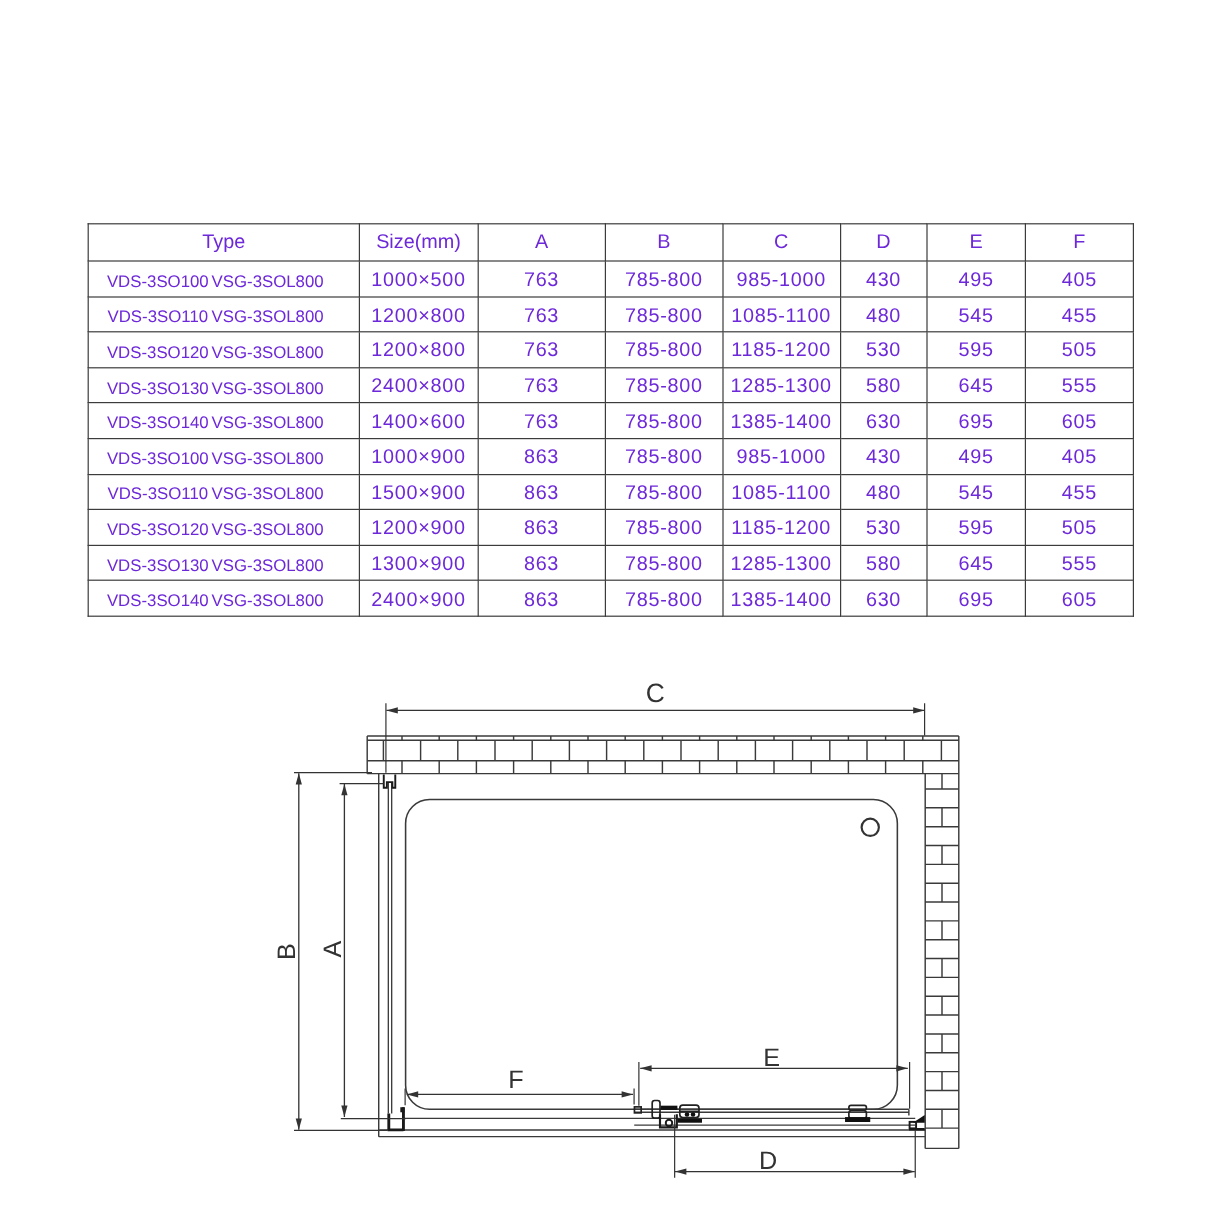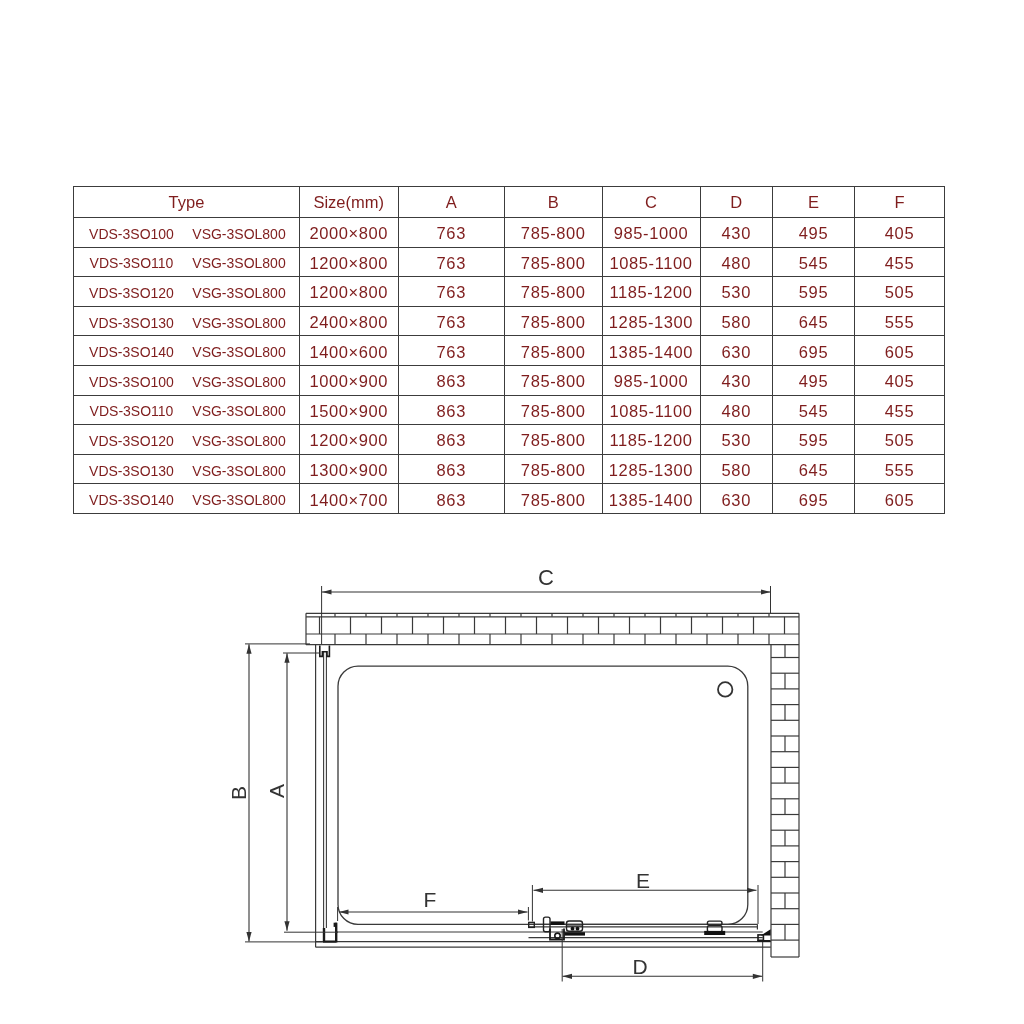--- a/index.html
+++ b/index.html
@@ -1,26 +1,26 @@
 <!DOCTYPE html>
 <html><head><meta charset="utf-8"><style>
 html,body{margin:0;padding:0;width:1024px;height:1024px;background:#fff;
 font-family:"Liberation Sans",sans-serif;}
 #wrap{position:relative;width:1024px;height:1024px;overflow:hidden;}
 table{position:absolute;left:73px;top:186px;border-collapse:collapse;table-layout:fixed;
-color:#7f1d1d;}
+color:#6d28d9;}
 td,th{border:1.2px solid #3c3c3c;padding:0;text-align:center;overflow:hidden;}
 table{border:1.6px solid #3c3c3c;}
 thead th{height:30px;font-size:16.5px;font-weight:normal;}
 tbody td{height:28.6px;font-size:16.5px;letter-spacing:0.6px;}
 .dv{position:relative;top:1.5px;}
 td.tc{position:relative;font-size:14px;letter-spacing:0;}
 .t1,.t2{position:absolute;top:50%;transform:translateY(-50%);margin-top:1.5px;text-align:center;}
 .t1{left:0;width:115px;}
-.t2{left:112px;width:106px;}
+.t2{left:96px;width:106px;}
 </style></head><body>
 <div id="wrap">
 <svg width="1024" height="1024" viewBox="0 0 1024 1024" style="position:absolute;left:0;top:0">
       <line x1="306" y1="613.3" x2="799" y2="613.3" stroke="#3a3a3a" stroke-width="1.2"></line>
 <line x1="306" y1="616.8" x2="799" y2="616.8" stroke="#3a3a3a" stroke-width="1.2"></line>
 <line x1="306" y1="634" x2="799" y2="634" stroke="#3a3a3a" stroke-width="1.2"></line>
 <line x1="306" y1="644.7" x2="799" y2="644.7" stroke="#3a3a3a" stroke-width="1.2"></line>
 <line x1="306" y1="613.3" x2="306" y2="644.7" stroke="#3a3a3a" stroke-width="1.2"></line>
 <line x1="319.5" y1="616.8" x2="319.5" y2="634" stroke="#3a3a3a" stroke-width="1.2"></line>
 <line x1="350.5" y1="616.8" x2="350.5" y2="634" stroke="#3a3a3a" stroke-width="1.2"></line>
@@ -190,21 +190,21 @@
           <th>E</th>
           <th>F</th>
         </tr>
       </thead>
 <tbody>
 <tr>
           <td class="tc">
             <span class="t1">VDS-3SO100</span>
             <span class="t2">VSG-3SOL800</span>
           </td>
-          <td><span class="dv">2000×800</span></td>
+          <td><span class="dv">1000×500</span></td>
           <td><span class="dv">763</span></td>
           <td><span class="dv">785-800</span></td>
           <td><span class="dv">985-1000</span></td>
           <td><span class="dv">430</span></td>
           <td><span class="dv">495</span></td>
           <td><span class="dv">405</span></td>
         </tr>
 <tr>
           <td class="tc">
             <span class="t1">VDS-3SO110</span>
@@ -307,21 +307,21 @@
           <td><span class="dv">1285-1300</span></td>
           <td><span class="dv">580</span></td>
           <td><span class="dv">645</span></td>
           <td><span class="dv">555</span></td>
         </tr>
 <tr>
           <td class="tc">
             <span class="t1">VDS-3SO140</span>
             <span class="t2">VSG-3SOL800</span>
           </td>
-          <td><span class="dv">1400×700</span></td>
+          <td><span class="dv">2400×900</span></td>
           <td><span class="dv">863</span></td>
           <td><span class="dv">785-800</span></td>
           <td><span class="dv">1385-1400</span></td>
           <td><span class="dv">630</span></td>
           <td><span class="dv">695</span></td>
           <td><span class="dv">605</span></td>
         </tr>
 </tbody>
 </table>
 </div>

